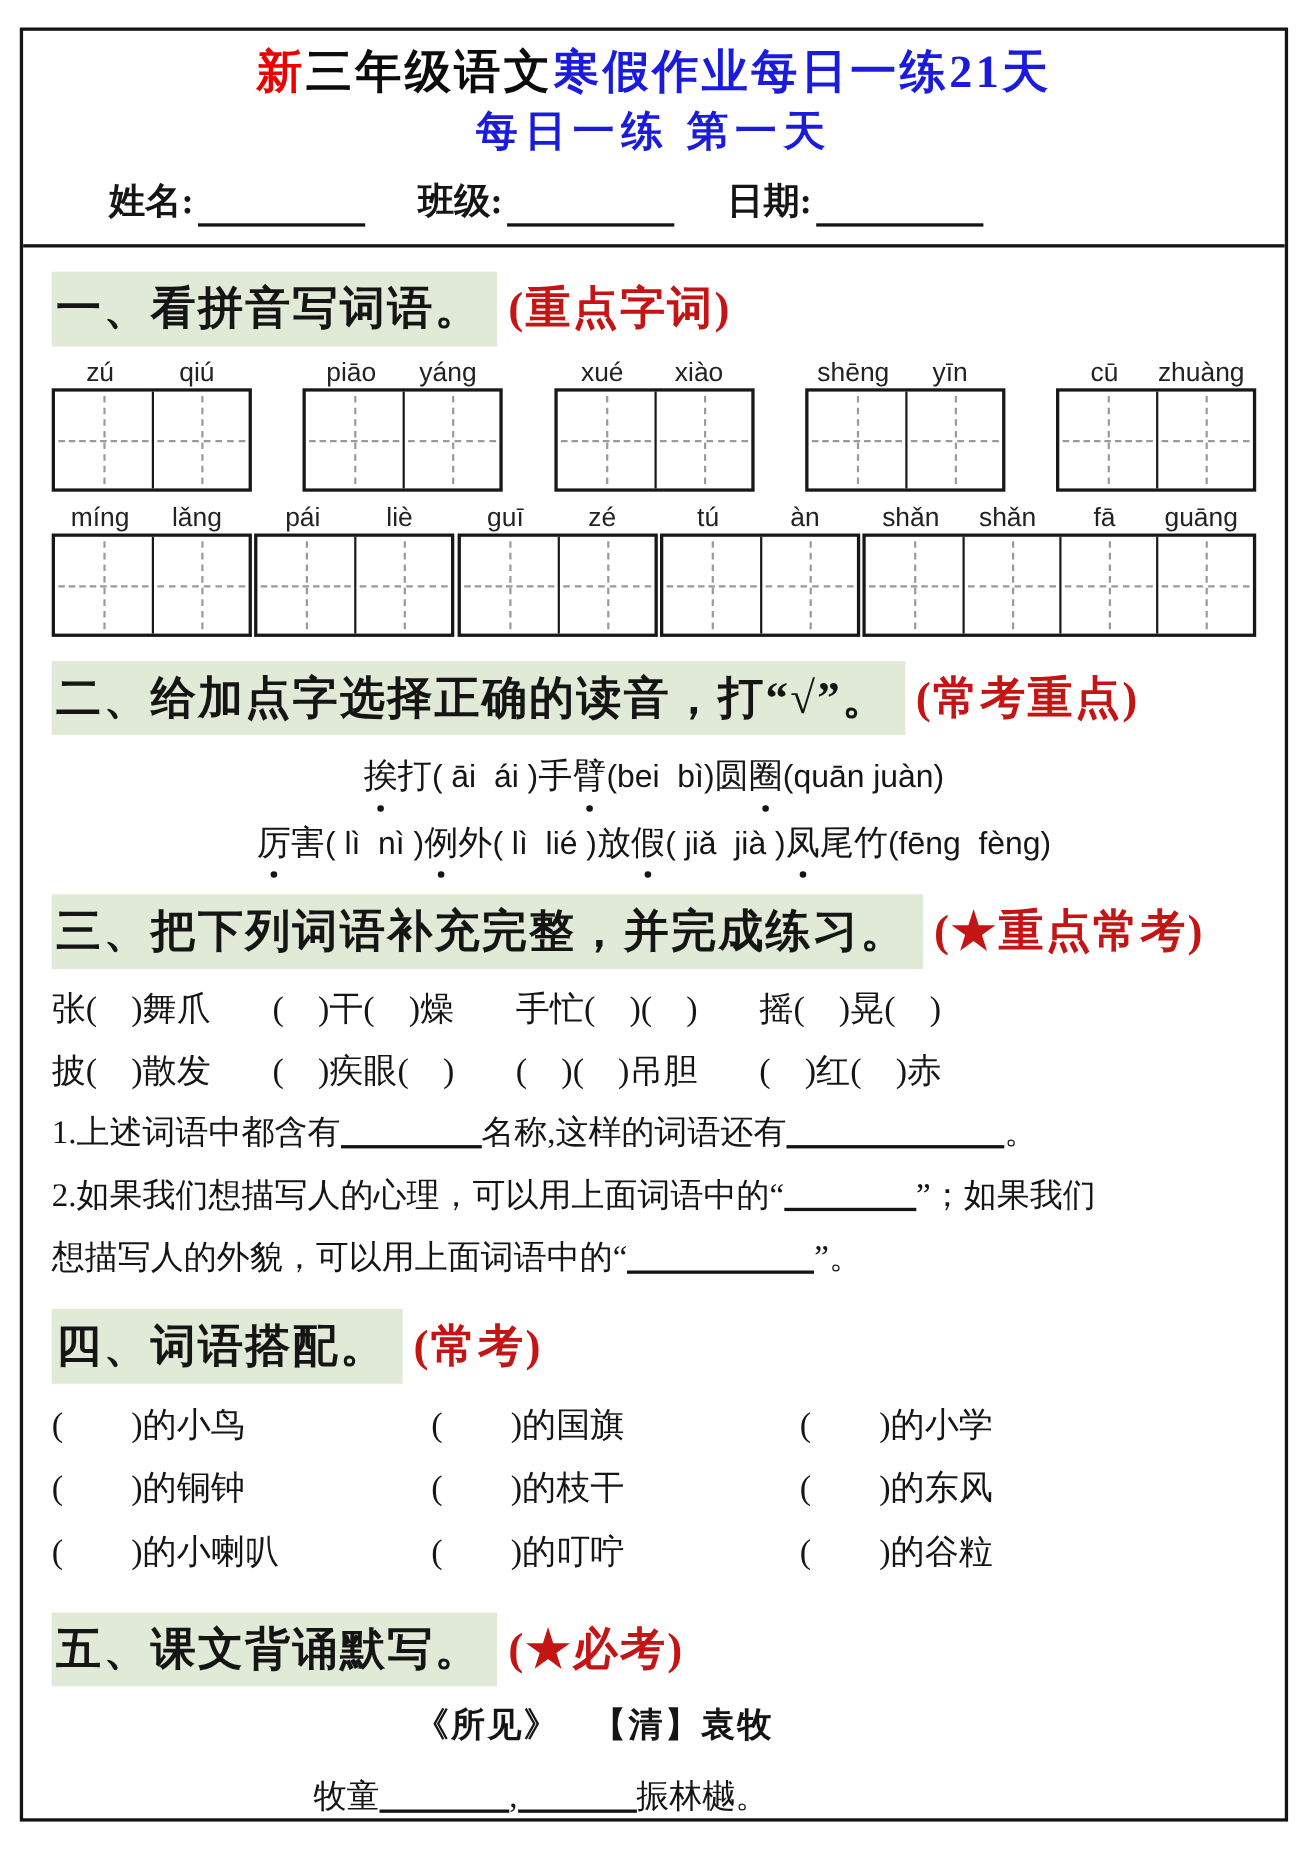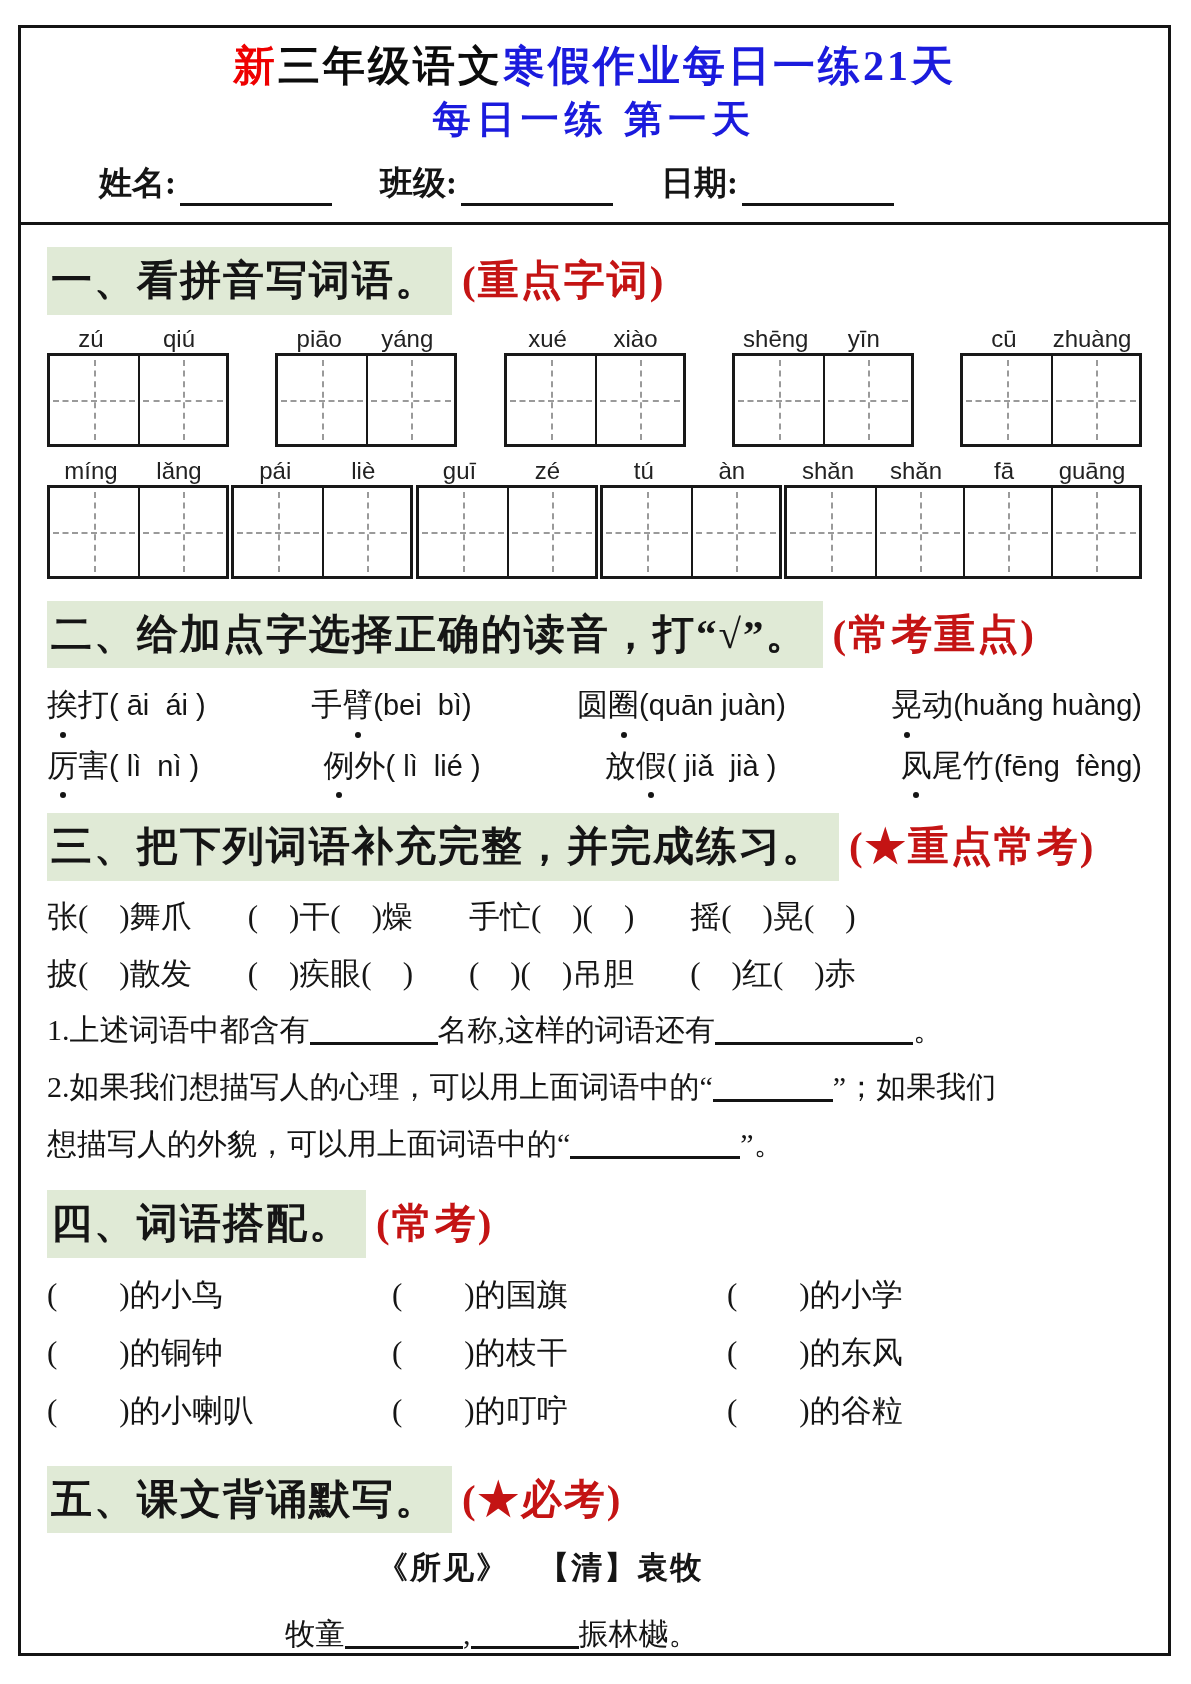--- a/index.html
+++ b/index.html
@@ -59,21 +59,21 @@
   .py-cell::before {
     content:""; position:absolute; left:50%; top:4px; bottom:4px;
     border-left:2px dashed #9a9a9a;
   }
   .py-cell::after {
     content:""; position:absolute; top:50%; left:3px; right:3px;
     border-top:2px dashed #9a9a9a;
   }
   
   .s2-line {
-    display:flex; justify-content:space-between; font-size:31px;
+    display:flex; justify-content:center; font-size:31px;
     margin-top:14px; line-height:1.5;
   }
   .zi { position:relative; display:inline-block; }
   .zi.dot::after {
     content:""; position:absolute; left:50%; bottom:-9px; transform:translateX(-50%);
     width:6px; height:6px; border-radius:50%; background:#141414;
   }
   .opts { white-space:pre; font-family:"Liberation Sans","DejaVu Sans",sans-serif; font-size:29px; }
   
   .word-line { display:flex; gap:56px; font-size:31px; margin-top:14px; line-height:1.4; }
@@ -231,21 +231,20 @@
         </div>
       </div>
 
     <div class="sec-heading" style="margin-top:22px;">
       <span class="hl">二、给加点字选择正确的读音，打“√”。</span><span class="tag">(常考重点)</span>
     </div>
     <div class="s2-line">
         <span class="s2-item"><span class="zi dot">挨</span><span class="zi">打</span><span class="opts">( āi  ái )</span></span>
         <span class="s2-item"><span class="zi">手</span><span class="zi dot">臂</span><span class="opts">(bei  bì)</span></span>
         <span class="s2-item"><span class="zi">圆</span><span class="zi dot">圈</span><span class="opts">(quān juàn)</span></span>
-        <span class="s2-item"><span class="zi dot">晃</span><span class="zi">动</span><span class="opts">(huǎng huàng)</span></span>
       </div>
     <div class="s2-line">
         <span class="s2-item"><span class="zi dot">厉</span><span class="zi">害</span><span class="opts">( lì  nì )</span></span>
         <span class="s2-item"><span class="zi dot">例</span><span class="zi">外</span><span class="opts">( lì  lié )</span></span>
         <span class="s2-item"><span class="zi">放</span><span class="zi dot">假</span><span class="opts">( jiǎ  jià )</span></span>
         <span class="s2-item"><span class="zi dot">凤</span><span class="zi">尾</span><span class="zi">竹</span><span class="opts">(fēng  fèng)</span></span>
       </div>
 
     <div class="sec-heading" style="margin-top:24px;">
       <span class="hl">三、把下列词语补充完整，并完成练习。</span><span class="tag">(★重点常考)</span>

